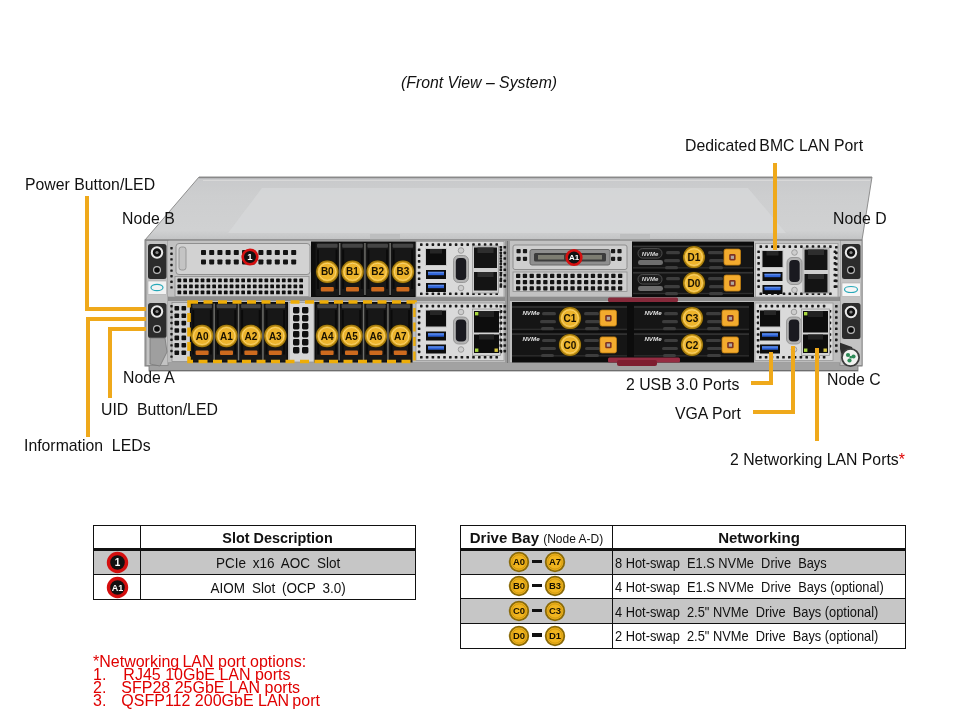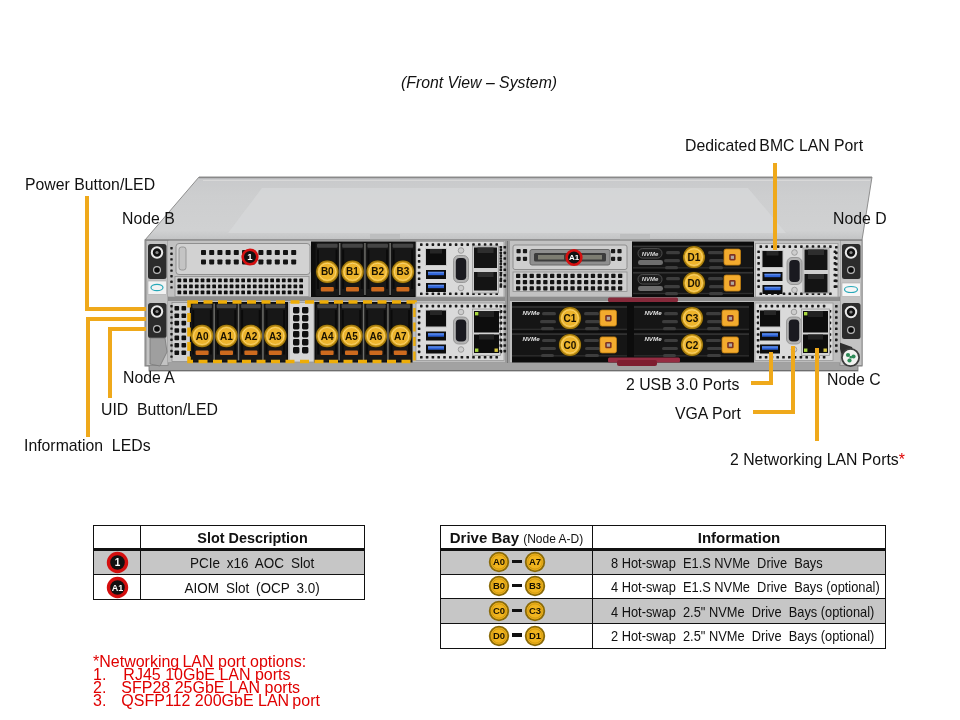--- a/index.html
+++ b/index.html
@@ -1,20 +1,20 @@
 <!DOCTYPE html>
 <html><head><meta charset="utf-8">
 <style>
 * { margin:0; padding:0; box-sizing:border-box; }
 body { width:960px; height:720px; background:#fff; font-family:"Liberation Sans", sans-serif; position:relative; overflow:hidden; }
 .lab { position:absolute; font-size:17px; color:#111; white-space:nowrap; transform:scaleX(0.93); transform-origin:0 50%; }
 table { border-collapse:collapse; font-size:15px; color:#111; table-layout:fixed; }
 td { border:1px solid #111; text-align:center; vertical-align:middle; padding:0; white-space:nowrap; }
 .sq { display:inline-block; transform:scaleX(0.9); word-spacing:3.5px; }
-.dt { text-align:left; padding-left:18px;margin-top:28px; }
+.dt { text-align:left; padding-left:2px;margin-top:28px; }
 .sl { display:inline-block; transform:scaleX(0.855); transform-origin:left center; }
 </style></head>
 <body>
 <div class="lab" style="left:401px;top:73px;font-style:italic">(Front View – System)</div>
 
 <svg style="position:absolute;left:0;top:0" width="960" height="470" viewBox="0 0 960 470" font-family="Liberation Sans, sans-serif">
 <defs>
 <linearGradient id="lid" x1="0" y1="0" x2="0" y2="1">
 <stop offset="0" stop-color="#c8c9cb"></stop>
         <stop offset="0.3" stop-color="#cdcecf"></stop>
@@ -819,21 +819,21 @@
 <div class="lab" style="left:122px;top:209px">Node B</div>
 <div class="lab" style="left:833px;top:209px">Node D</div>
 <div class="lab" style="left:123px;top:368px">Node A</div>
 <div class="lab" style="left:101px;top:400px">UID&nbsp; Button/LED</div>
 <div class="lab" style="left:24px;top:436px">Information&nbsp; LEDs</div>
 <div class="lab" style="left:626px;top:375px">2 USB 3.0 Ports</div>
 <div class="lab" style="left:675px;top:404px">VGA Port</div>
 <div class="lab" style="left:827px;top:370px">Node C</div>
 <div class="lab" style="left:730px;top:450px">2 Networking LAN Ports<span style="color:#e00000">*</span></div>
 
-<table style="position:absolute;left:93px;top:525px;width:272px">
+<table style="position:absolute;left:93px;top:525px;width:323px">
 <tbody>
       <tr style="height:24px">
         <td style="width:47px;border-bottom:3px solid #111"></td>
         <td style="border-bottom:3px solid #111"><b style="display:inline-block;transform:scaleX(0.96)">Slot Description</b></td>
       </tr>
 <tr style="height:24.5px;background:#c6c6c6">
         <td><svg width="23" height="23" viewBox="0 0 23 23" style="vertical-align:middle">
             <circle cx="11.5" cy="11.5" r="9" fill="#111" stroke="#d40f0f" stroke-width="3.4"></circle>
             <text x="11.5" y="15.1" font-size="10" font-weight="bold" fill="#fff" text-anchor="middle" font-family="Liberation Sans, sans-serif">1</text>
           </svg></td>
@@ -842,25 +842,25 @@
 <tr style="height:25px">
         <td><svg width="23" height="23" viewBox="0 0 23 23" style="vertical-align:middle">
             <circle cx="11.5" cy="11.5" r="9" fill="#111" stroke="#d40f0f" stroke-width="3.4"></circle>
             <text x="11.5" y="14.74" font-size="9" font-weight="bold" fill="#fff" text-anchor="middle" font-family="Liberation Sans, sans-serif">A1</text>
           </svg></td>
         <td><span class="sq">AIOM Slot (OCP 3.0)</span></td>
       </tr>
 </tbody>
   </table>
 
-<table style="position:absolute;left:440px;top:525px;width:446px">
+<table style="position:absolute;left:460px;top:525px;width:446px">
 <tbody>
       <tr style="height:24px">
         <td style="width:152px;border-bottom:3px solid #111"><b>Drive Bay</b> <span style="font-size:12px">(Node A-D)</span></td>
-        <td style="border-bottom:3px solid #111"><b>Information</b></td>
+        <td style="border-bottom:3px solid #111"><b>Networking</b></td>
       </tr>
 <tr style="height:24.5px;background:#c6c6c6">
         <td><svg width="22" height="22" viewBox="0 0 22 22" style="vertical-align:middle">
             <circle cx="11" cy="11" r="9.3" fill="#f0b41e" stroke="#8a6a08" stroke-width="1.8"></circle>
             <circle cx="11" cy="11" r="7.2" fill="none" stroke="#d29a10" stroke-width="1"></circle>
             <text x="11" y="14.42" font-size="9.5" font-weight="bold" fill="#1a1200" text-anchor="middle" font-family="Liberation Sans, sans-serif">A0</text>
           </svg><span style="display:inline-block;width:10px;height:3.2px;background:#111;vertical-align:middle;margin:0 2px 2px 2px"></span><svg width="22" height="22" viewBox="0 0 22 22" style="vertical-align:middle">
             <circle cx="11" cy="11" r="9.3" fill="#f0b41e" stroke="#8a6a08" stroke-width="1.8"></circle>
             <circle cx="11" cy="11" r="7.2" fill="none" stroke="#d29a10" stroke-width="1"></circle>
             <text x="11" y="14.42" font-size="9.5" font-weight="bold" fill="#1a1200" text-anchor="middle" font-family="Liberation Sans, sans-serif">A7</text>

